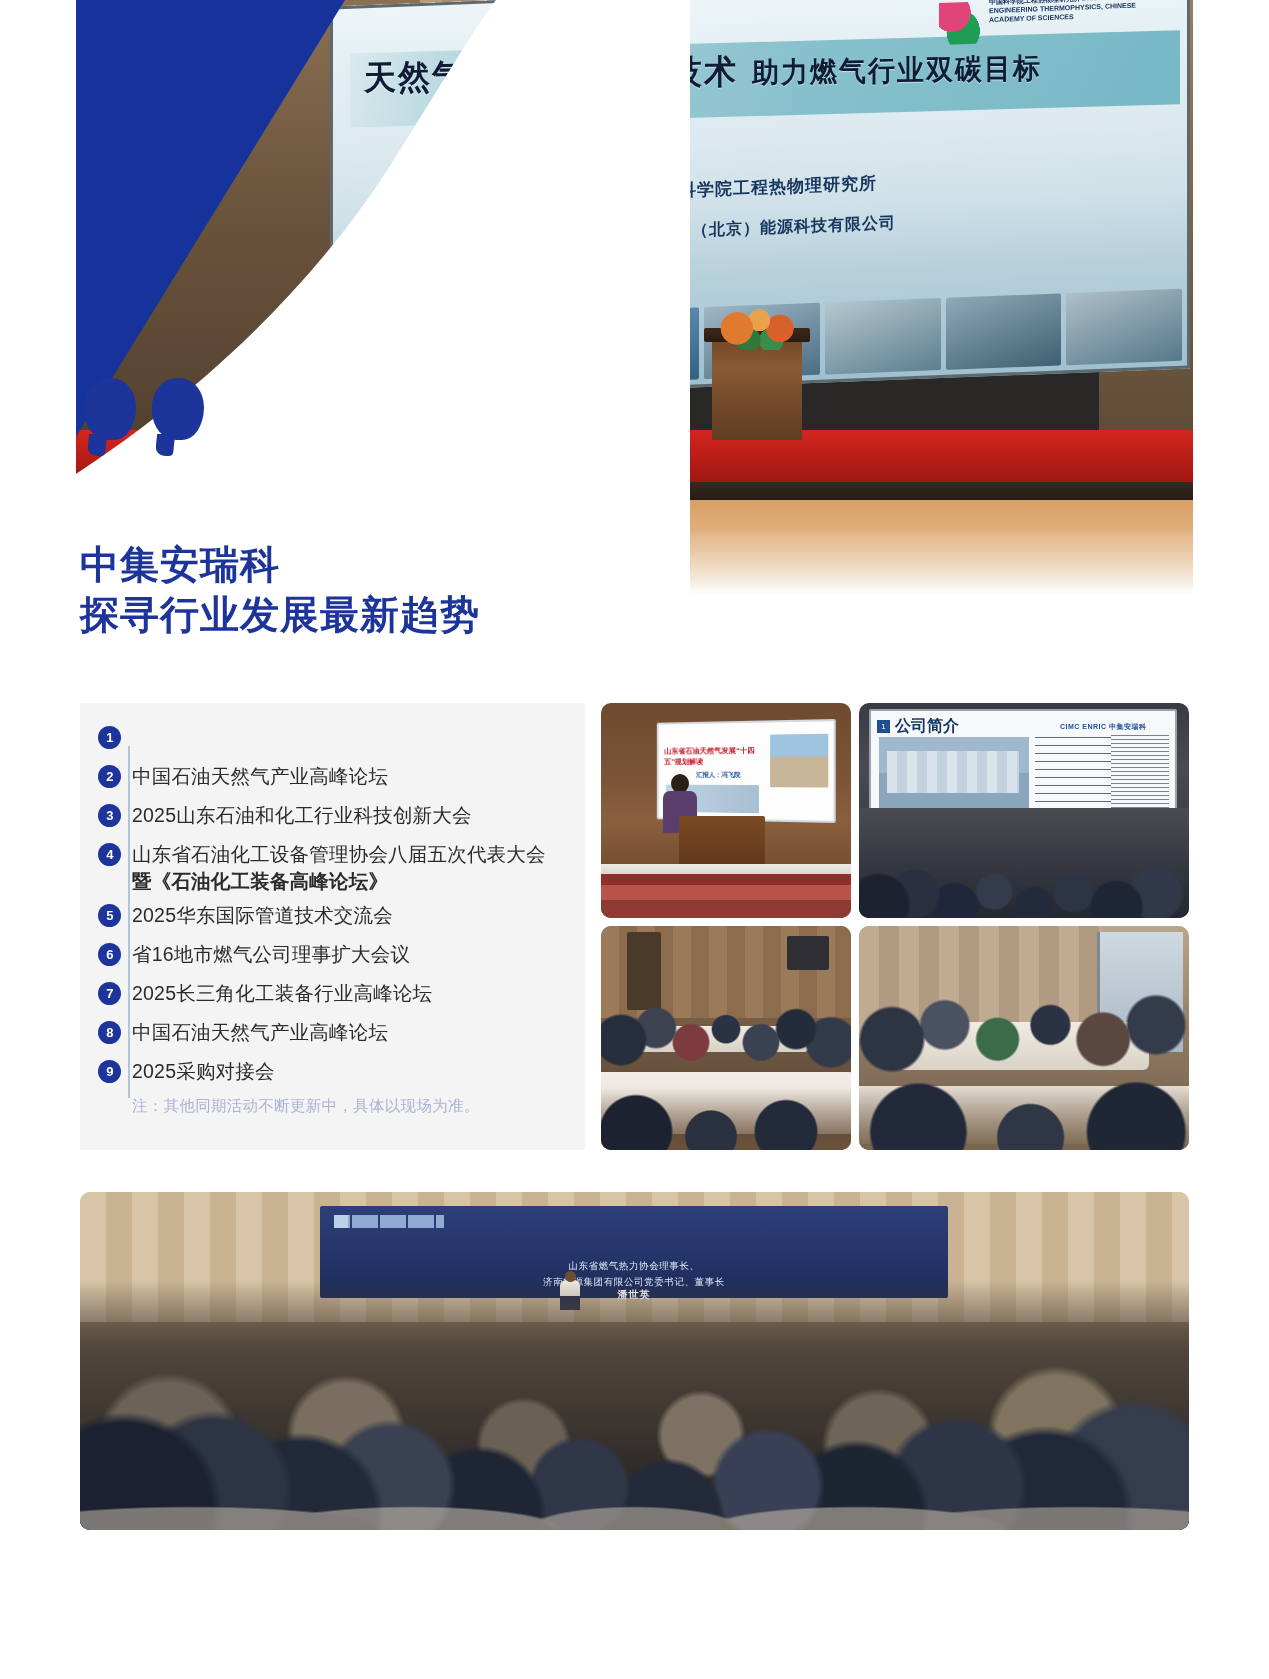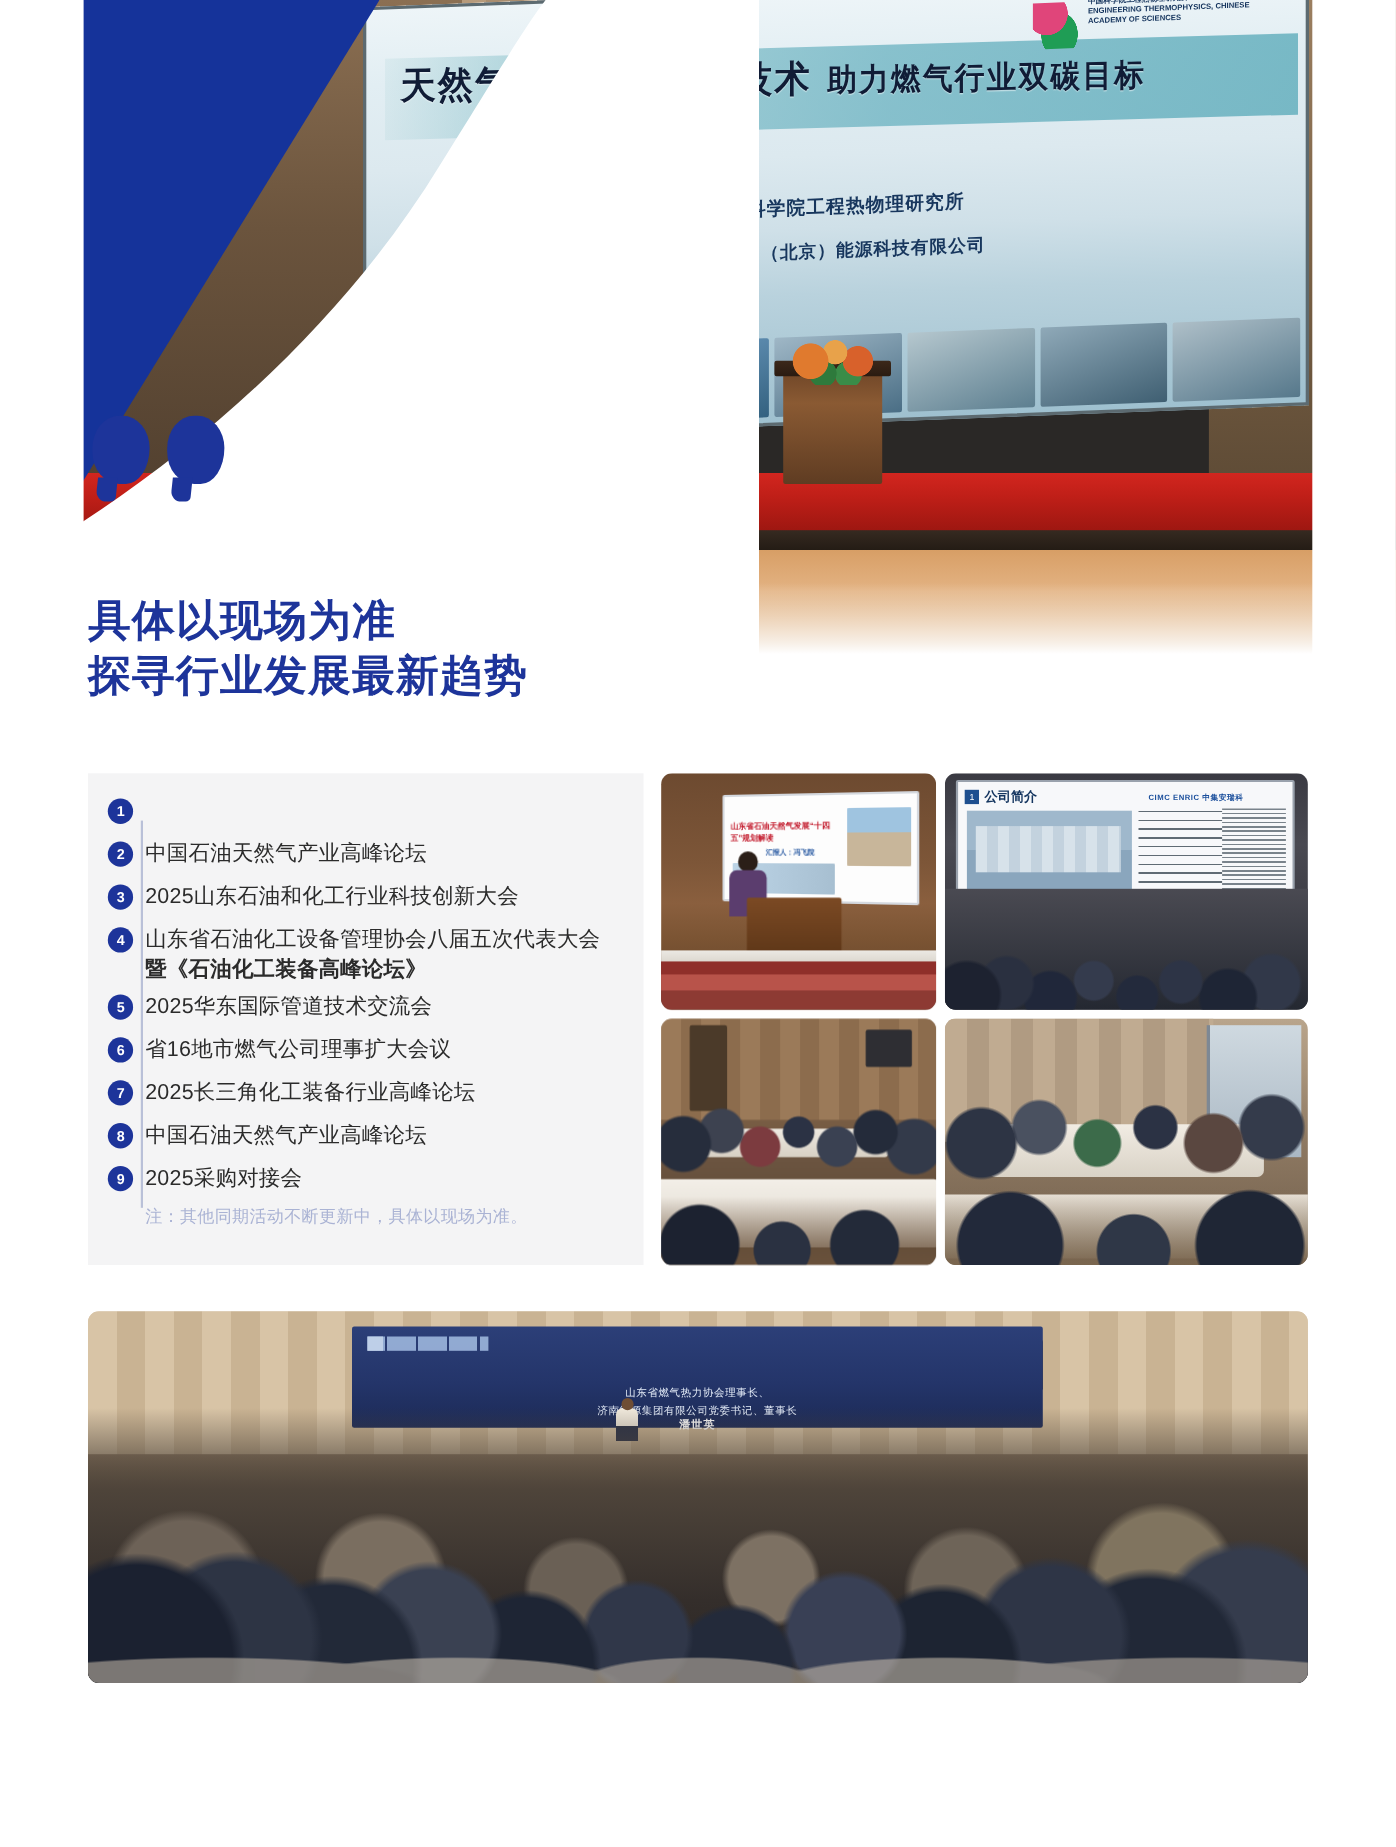--- a/index.html
+++ b/index.html
@@ -302,21 +302,21 @@
 
   
   .pb-bg { position:absolute; inset:0; background: linear-gradient(180deg,#3a3a42 0%, #4a4a52 30%, #3c3c44 60%, #2e2e35 100%); }
   .pb-screen {
     position:absolute; left:10px; top:6px; width:308px; height:108px;
     background:#f7f8fa; border:2px solid #9aa2ad; border-radius:2px;
   }
   .pb-head { position:absolute; left:6px; top:5px; width:100%; display:flex; align-items:center; gap:5px; }
   .pb-head .bx { width:13px; height:13px; background:#1e4f8f; color:#fff; font-size:8px;
     display:flex;align-items:center;justify-content:center; }
-  .pb-head .tl { font-size:12px; color:#14355f; font-weight:700; }
+  .pb-head .tl { font-size:16px; color:#14355f; font-weight:700; }
   .pb-head .br { margin-left:96px; font-size:7px; color:#1b4f9c; font-weight:700; letter-spacing:.5px;}
   .pb-photo { position:absolute; left:8px; top:26px; width:150px; height:74px;
     background: linear-gradient(180deg,#9fb8cc 0 48%, #8aa6bd 48% 100%);}
   .pb-photo:after{content:"";position:absolute;left:8px;top:14px;width:132px;height:42px;
     background:repeating-linear-gradient(90deg,#d7e2ea 0 10px,#c3d2de 10px 20px);}
   .pb-txtcol { position:absolute; right:6px; top:24px; width:58px; height:78px;
     background: repeating-linear-gradient(180deg,#5a6670 0 1.4px, transparent 1.4px 4px);
     opacity:.8;}
   .pb-list { position:absolute; left:164px; top:26px; width:76px; height:76px;
     background: repeating-linear-gradient(180deg,#45525c 0 1.4px, transparent 1.4px 8px);
@@ -497,21 +497,21 @@
     <div class="white-mask-left"></div>
     <div class="white-mask-right"></div>
   </div>
 
   <div class="quote">
     <span></span>
     <span></span>
   </div>
 
   <div class="heading">
-    <div>具体以现场为准</div>
+    <div>中集安瑞科</div>
     <div>探寻行业发展最新趋势</div>
   </div>
 
   <div class="content">
 
     <div class="list-panel">
       <div class="list">
         <div class="list-line"></div>
 
         <div class="li">

